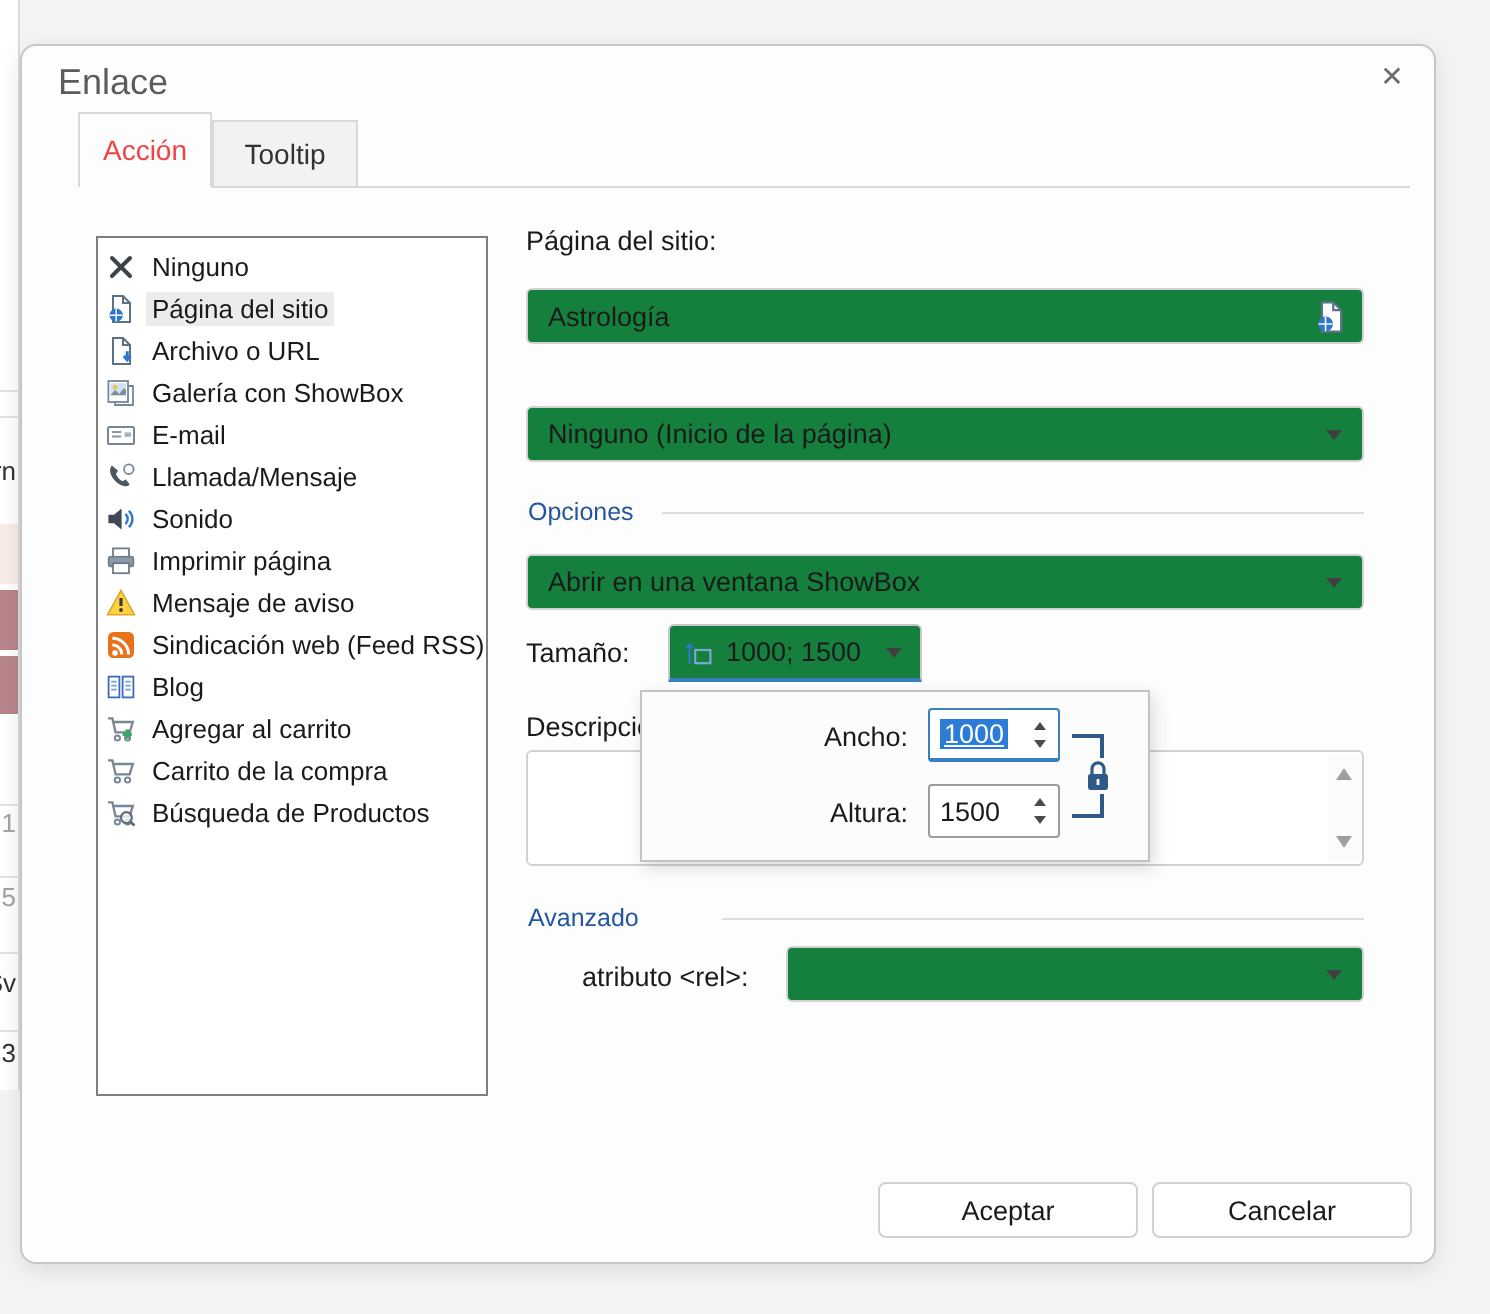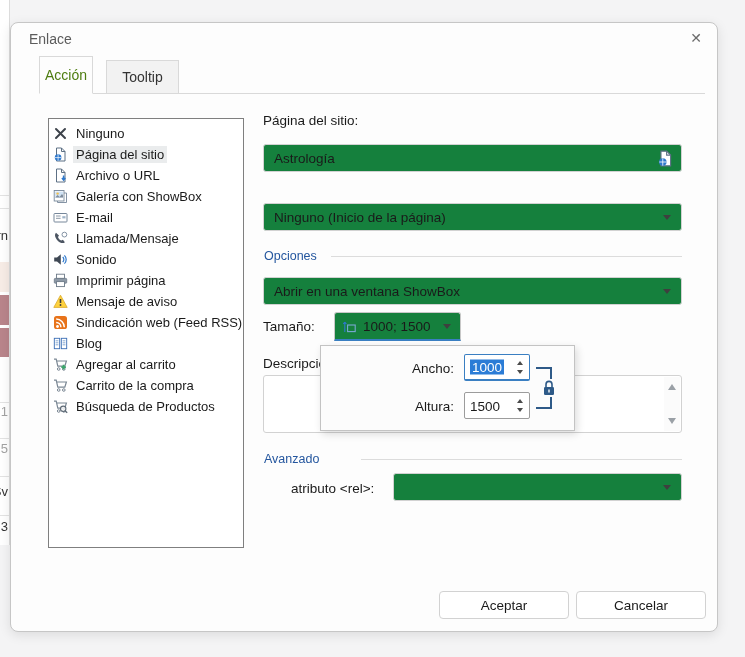--- a/index.html
+++ b/index.html
@@ -15,30 +15,30 @@
   #bg-strip { position:absolute; left:0; top:0; width:10px; height:545px;
     background:#ffffff; border-right:1px solid #dcdcdc; overflow:hidden; }
   .frag-line { position:absolute; left:0; width:10px; height:1px; background:#e3e3e3; }
   .frag-block { position:absolute; left:0; width:10px; }
   .frag-text { position:absolute; right:1px; font-size:13px; white-space:nowrap; }
 
   
   #dialog { position:absolute; left:10px; top:22px; width:708px; height:610px;
     background:#fdfdfd; border:1px solid #c6c6c6; border-radius:8px;
     box-shadow:0 3px 12px rgba(0,0,0,0.10); }
-  #dialog-title { position:absolute; left:18px; top:8px; font-size:14px; color:#5c5c5c; }
+  #dialog-title { position:absolute; left:18px; top:8px; font-size:18px; color:#5c5c5c; }
   #close-btn { position:absolute; right:10px; top:4px; width:22px; height:22px;
     font-size:14px; color:#6b6b6b; display:flex; align-items:center; justify-content:center; cursor:default; }
 
   
   #tab-line { position:absolute; left:28px; top:70px; width:666px; height:1px; background:#d9d9d9; }
   .tab { position:absolute; display:flex; align-items:center; justify-content:center;
     font-size:14px; border:1px solid #d9d9d9; }
-  #tab-accion { left:28px; top:33px; width:54px; height:38px; background:#fdfdfd;
-    border-bottom:1px solid #fdfdfd; z-index:2; color:#4d7c0f; }
+  #tab-accion { left:28px; top:33px; width:67px; height:38px; background:#fdfdfd;
+    border-bottom:1px solid #fdfdfd; z-index:2; color:#ef4444; }
   #tab-tooltip { left:95px; top:37px; width:73px; height:33px; background:#f2f2f2;
     border-bottom:none; color:#333; z-index:1; }
 
   
   #action-list { position:absolute; left:37px; top:95px; width:196px; height:430px;
     background:#fff; border:1px solid #7f7f7f; padding-top:4px; overflow:hidden; }
   .list-item { display:flex; align-items:center; height:21px; padding:0 4px; gap:5px; font-size:13px; }
   .list-item .li-icon { width:15px; height:15px; flex:0 0 15px; }
   .li-icon svg { width:15px; height:15px; display:block; }
   .list-item .li-label { padding:1px 3px; white-space:nowrap; }
@@ -77,21 +77,21 @@
   .scr-down { bottom:7px; border-left:4.5px solid transparent; border-right:4.5px solid transparent; border-top:6px solid #9aa0a6; }
 
   
   #size-popup { position:absolute; left:309px; top:322px; width:255px; height:86px;
     background:#fcfcfc; border:1px solid #c3c3c3; box-shadow:2px 3px 8px rgba(0,0,0,0.14); z-index:10; }
   .pop-lbl { position:absolute; width:125px; left:8px; text-align:right; font-size:13.5px; }
   .spin { position:absolute; left:143px; width:66px; height:27px; background:#fff;
     border:1px solid #9c9c9c; border-radius:2px; }
   .spin.focused { border:1px solid var(--focus-border-blue,#3a7fc2); border-bottom-width:2px; }
   .spin .val { position:absolute; left:5px; top:50%; transform:translateY(-50%); font-size:13.5px; }
-  .spin .val.selected { background:var(--selection-blue,#2b7cd6); color:#fff; padding:0 2px; }
+  .spin .val.selected { background:var(--selection-blue,#2b7cd6); color:#fff; padding:0 2px;text-decoration:underline; }
   .spin-arrows { position:absolute; right:4px; top:0; bottom:0; width:11px;
     display:flex; flex-direction:column; align-items:center; justify-content:center; gap:5px; }
   .sp-up { width:0; height:0; border-left:3.5px solid transparent; border-right:3.5px solid transparent; border-bottom:4.5px solid #4a4a4a; }
   .sp-down { width:0; height:0; border-left:3.5px solid transparent; border-right:3.5px solid transparent; border-top:4.5px solid #4a4a4a; }
   .bracket { position:absolute; left:215px; width:16px; height:21px; }
   #bracket-top { top:21px; border-top:2px solid var(--lock-bracket-blue,#2e5a88); border-right:2px solid var(--lock-bracket-blue,#2e5a88); }
   #bracket-bottom { top:42px; border-bottom:2px solid var(--lock-bracket-blue,#2e5a88); border-right:2px solid var(--lock-bracket-blue,#2e5a88); }
   #lock { position:absolute; left:220px; top:33px; width:16px; height:18px; background:#fcfcfc; }
   #lock svg { width:16px; height:18px; display:block; }
 

